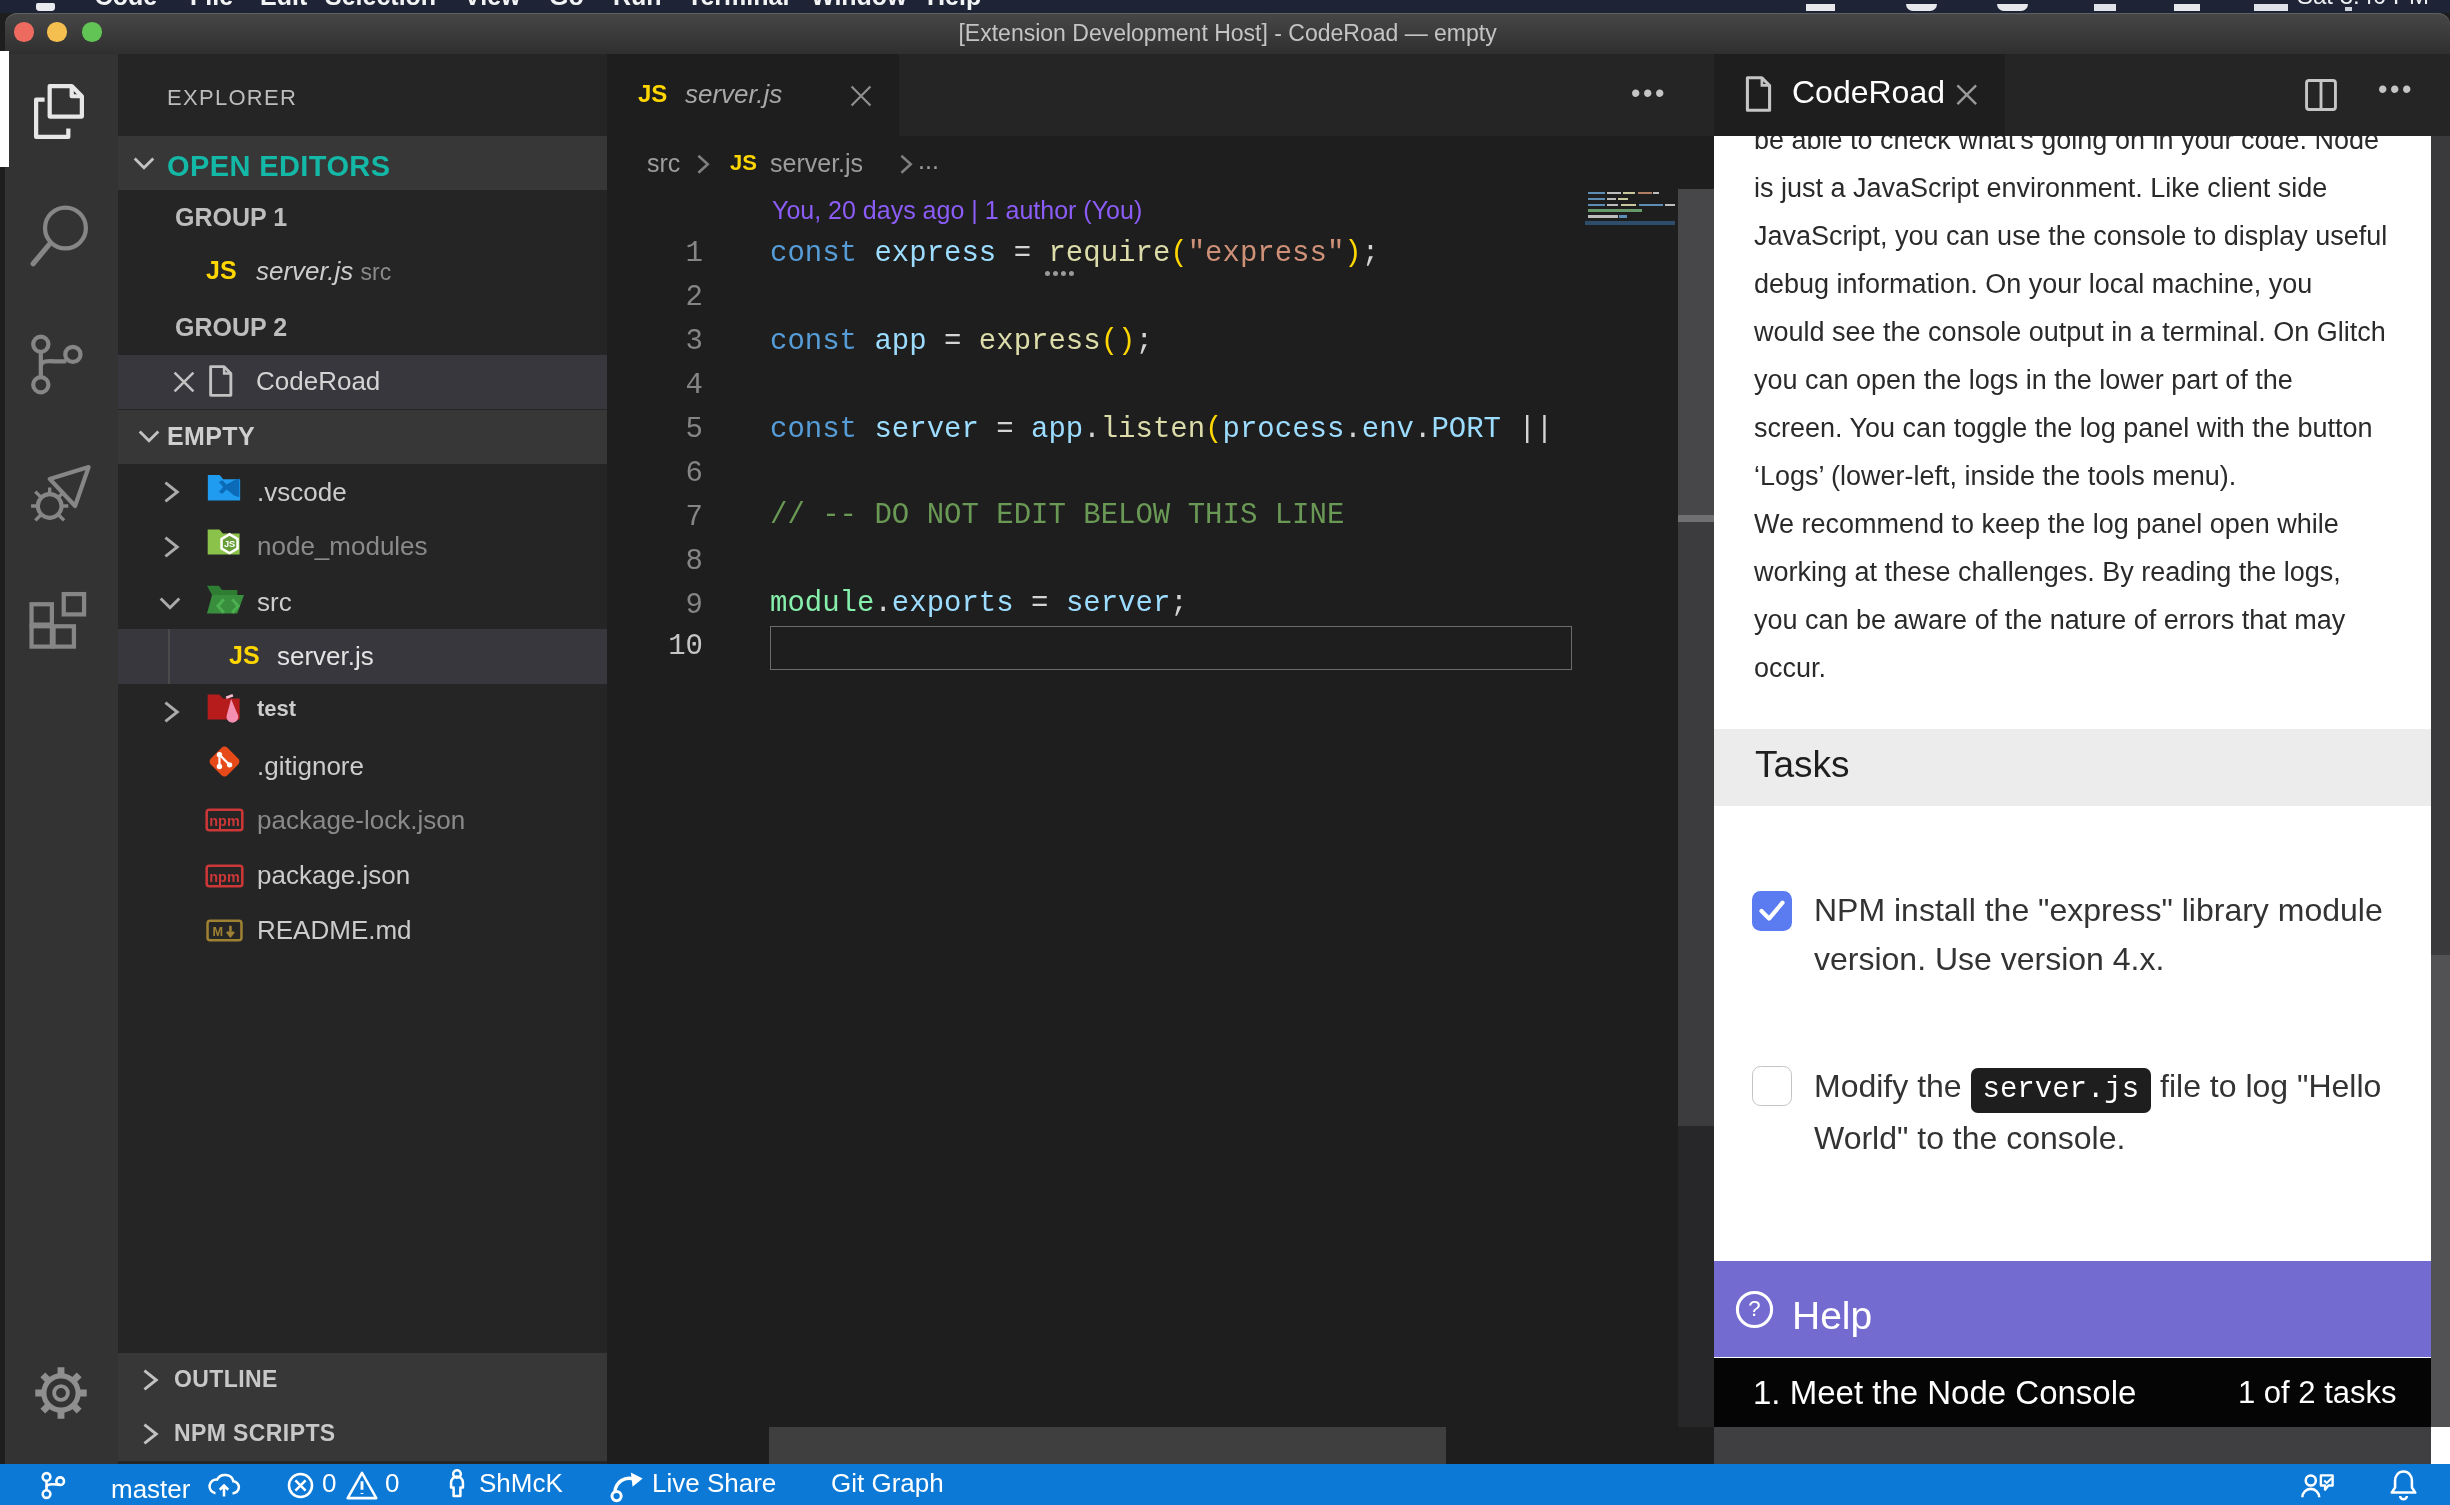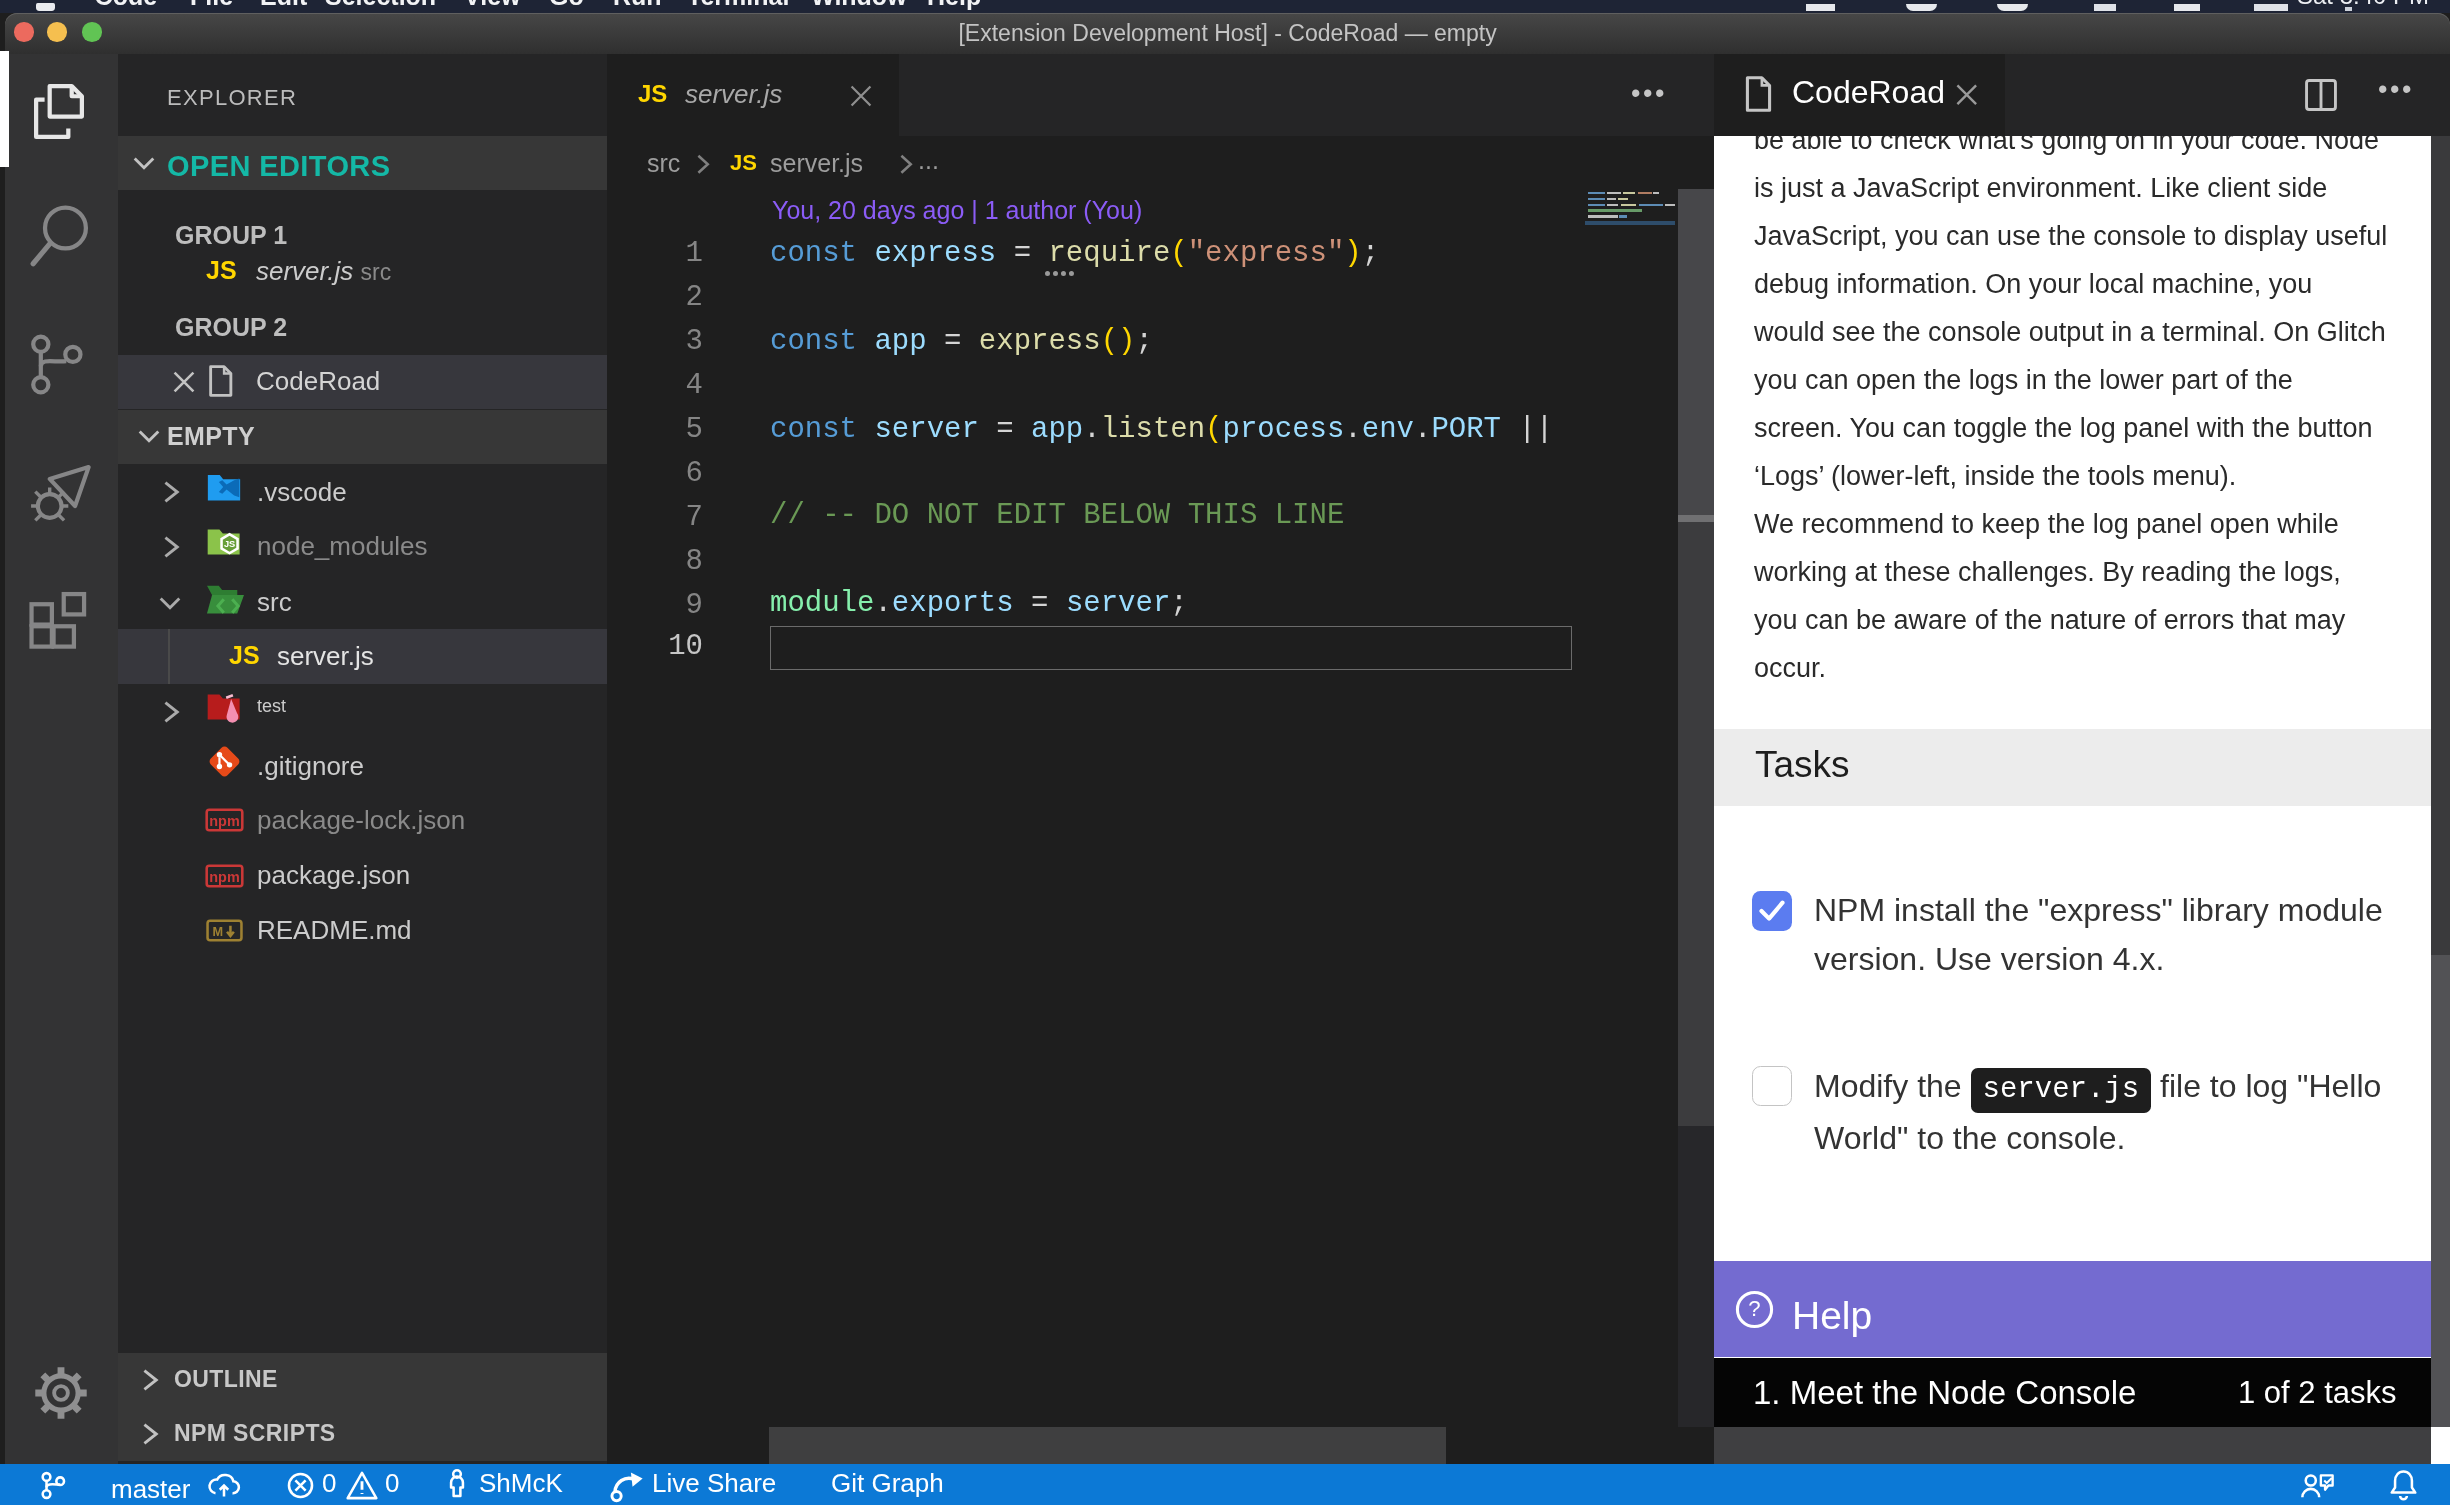--- a/index.html
+++ b/index.html
@@ -95,21 +95,21 @@
 
 <div class="abs" style="left:118px;top:54px;width:489px;height:1410px;">
 
   <div class="abs" style="left:0;top:82px;width:489px;height:54px;background:#373737;">
     <svg class="abs" style="left:15.3px;top:18.7px;" width="22" height="17" viewBox="0 0 26 20">
           <path d="M2 4 l11 11 L24 4" stroke="#c2c2c2" stroke-width="3.4" fill="none"></path>
         </svg>
     <div class="abs" style="left:49px;top:13.6px;color:#14b8a6;font-size:29px;font-weight:bold;letter-spacing:0.4px;">OPEN EDITORS</div>
   </div>
 
-  <div class="abs" style="left:57px;top:149px;color:#bdbdbd;font-size:25px;font-weight:bold;margin-top:18px;">GROUP 1</div>
+  <div class="abs" style="left:57px;top:149px;color:#bdbdbd;font-size:25px;font-weight:bold;">GROUP 1</div>
 
   <div class="abs" style="left:88px;top:202px;color:#ffd600;font-size:25px;font-weight:bold;">JS</div>
   <div class="abs" style="left:138px;top:202px;color:#cccccc;font-size:26px;font-style:italic;">server.js <span style="color:#8a8a8a;font-size:23px;font-style:normal;">src</span></div>
 
   <div class="abs" style="left:57px;top:259px;color:#bdbdbd;font-size:25px;font-weight:bold;">GROUP 2</div>
 
   <div class="abs" style="left:0;top:301px;width:489px;height:54px;background:#37373d;">
     <svg class="abs" style="left:54px;top:15.3px;" width="24" height="24" viewBox="0 0 28 28">
           <path d="M3 3 L25 25 M25 3 L3 25" stroke="#c2c2c2" stroke-width="3" fill="none"></path>
         </svg>
@@ -165,21 +165,21 @@
   <div class="abs" style="left:159px;top:587px;color:#e4e4e4;font-size:26px;">server.js</div>
 
   <svg class="abs" style="left:44px;top:647px;" width="18.7" height="22" viewBox="0 0 22 26">
         <path d="M4 2 l14 11 L4 24" stroke="#ababab" stroke-width="3.4" fill="none"></path>
       </svg>
   <svg class="abs" style="left:88px;top:635px;" width="37" height="36" viewBox="0 0 44 42">
     <path d="M2 6 h14 l4 5 h20 v25 h-38 z" fill="#b71c1c"></path>
     <path d="M26 12 l12 14 a7 7 0 1 1 -11 6 z" fill="#f48fb1" transform="rotate(18 30 24)"></path>
     <path d="M24 10 l8 -3" stroke="#f8bbd0" stroke-width="3"></path>
   </svg>
-  <div class="abs" style="left:139px;top:642px;color:#cccccc;font-size:18px;">test</div>
+  <div class="abs" style="left:139px;top:642px;color:#cccccc;font-size:22px;font-weight:bold;">test</div>
 
   <svg class="abs" style="left:88px;top:689px;" width="37" height="37" viewBox="0 0 44 44">
     <rect x="8" y="8" width="28" height="28" rx="5" transform="rotate(45 22 22)" fill="#e64a19"></rect>
     <g stroke="#fff" stroke-width="2.6" fill="#e64a19">
       <path d="M15 22 l14 0" stroke="none"></path>
       <path d="M16 14 l12 12" stroke="#fff"></path>
       <circle cx="16" cy="14" r="3.2" fill="#fff" stroke="none"></circle>
       <circle cx="28" cy="26" r="3.2" fill="#fff" stroke="none"></circle>
       <circle cx="16" cy="28" r="3.2" fill="#fff" stroke="none"></circle>
       <path d="M16 17 v8" stroke="#fff"></path>

